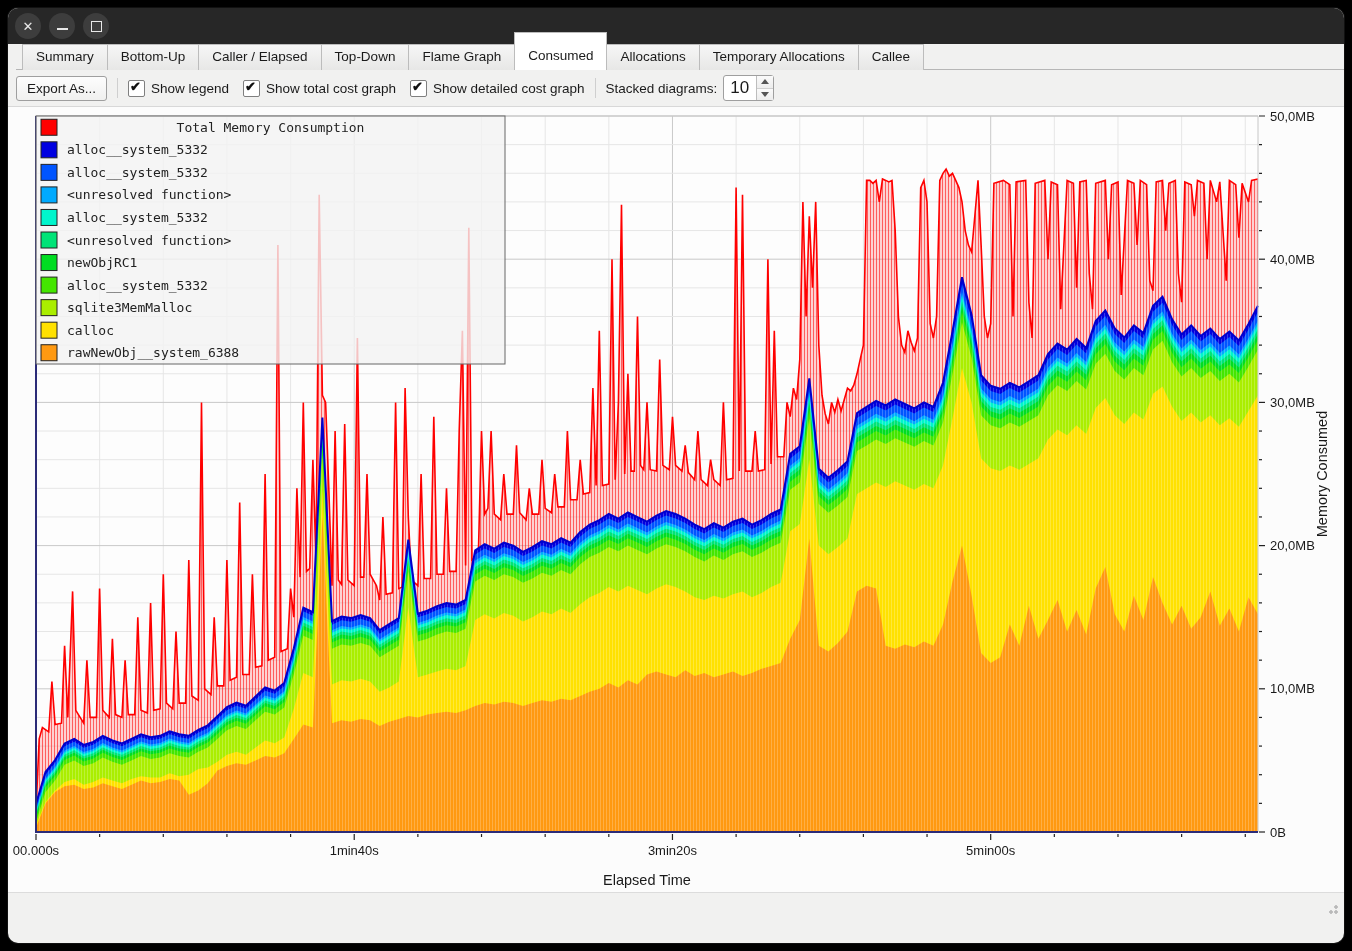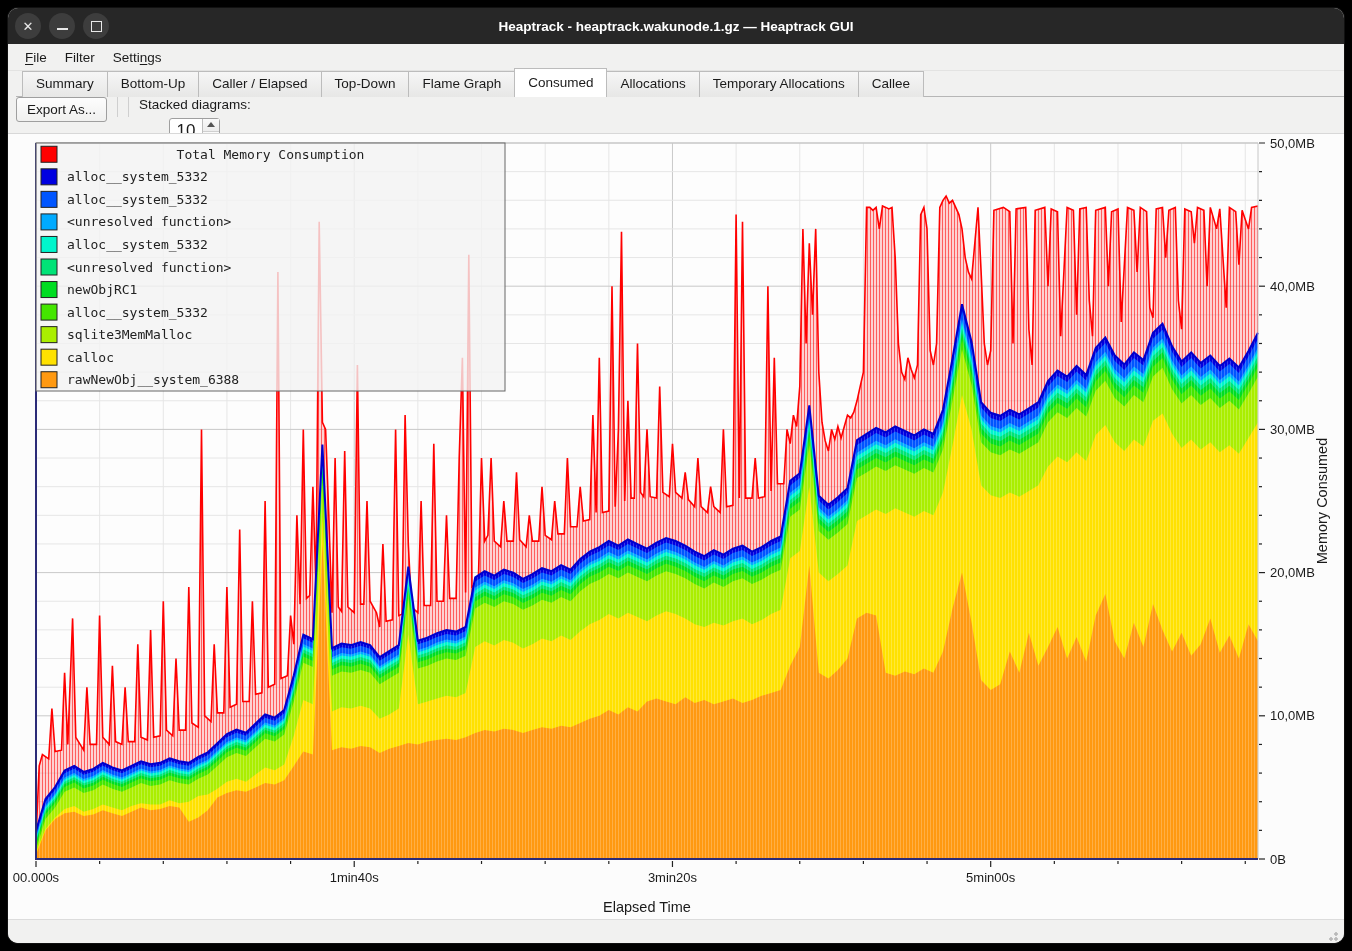--- a/index.html
+++ b/index.html
@@ -13,29 +13,29 @@
   .wbtn .dash{width:11px;height:0;border-top:2px solid #e8e8e8;margin-top:6px;}
   .title{position:absolute;left:0;right:0;text-align:center;color:#fff;font-weight:bold;font-size:13.5px;pointer-events:none;}
   
   .menubar{height:26px;background:#f1f1f0;display:flex;align-items:center;padding-left:8px;border-bottom:1px solid #e3e3e2;}
   .menuitem{padding:3px 9px;font-size:13.5px;color:#1a1a1a;}
   .menuitem u{text-underline-offset:2px;}
   
   .tabbar{height:26px;background:#f1f1f0;display:flex;align-items:flex-end;padding-left:6px;position:relative;margin-left:8px;}
   .tabbar::after{content:"";position:absolute;left:0;right:0;bottom:0;height:1px;background:#b6b6b6;}
   .tab{font-size:13.5px;color:#1a1a1a;padding:4px 13px 5px 13px;background:linear-gradient(#f6f6f6,#e7e7e6);border:1px solid #bcbcbc;border-bottom:none;margin-right:-1px;height:16px;z-index:1;}
-  .tab.active{background:#fff;padding-top:6px;height:17px;z-index:3;position:relative;}
-  
-  .toolbar{height:36px;background:#f1f1f0;display:flex;align-items:flex-start;padding-left:8px;gap:10px;}
+  .tab.active{background:#fff;padding-top:15px;height:17px;z-index:3;position:relative;}
+  
+  .toolbar{height:36px;background:#f1f1f0;display:flex;align-items:center;padding-left:8px;gap:10px;}
   .btn{font-size:13.5px;color:#1a1a1a;background:linear-gradient(#fdfdfd,#f0f0ef);border:1px solid #9f9f9f;border-radius:3px;padding:4px 10px;}
   .tsep{width:1px;height:20px;background:#cfcfcf;}
   .chk{display:flex;align-items:center;gap:6px;font-size:13.5px;color:#1a1a1a;}
   .chk .box{width:15px;height:15px;background:#fff;border:1px solid #7f7f7f;border-radius:2px;position:relative;}
   .chk .box::after{content:"✔";position:absolute;left:1px;top:-2px;font-size:13px;color:#111;font-weight:bold;}
-  .spingroup{display:flex;align-items:center;gap:6px;font-size:13.5px;color:#1a1a1a;flex-direction:column;}
+  .spingroup{display:flex;align-items:center;gap:6px;font-size:13.5px;color:#1a1a1a;}
   .spinbox{display:flex;border:1px solid #9f9f9f;border-radius:3px;background:#fff;height:24px;}
   .spinval{width:26px;display:flex;align-items:center;padding-left:6px;font-size:17px;}
   .spinbtns{display:flex;flex-direction:column;border-left:1px solid #bdbdbd;}
   .spb{width:16px;height:12px;background:linear-gradient(#fafafa,#ededed);display:flex;align-items:center;justify-content:center;}
   .spb.up{border-bottom:1px solid #cfcfcf;}
   .tri-up{width:0;height:0;border-left:4px solid transparent;border-right:4px solid transparent;border-bottom:5px solid #555;}
   .tri-dn{width:0;height:0;border-left:4px solid transparent;border-right:4px solid transparent;border-top:5px solid #555;}
   
   .chartpanel{height:785px;background:#fcfcfc;position:relative;border-top:1px solid #d8d8d8;}
   .bottomstrip{height:26px;background:#f1f1f0;border-top:1px solid #dcdcdc;position:relative;}
@@ -55,44 +55,52 @@
         <div class="wbtn">
             <span>✕</span>
           </div>
         <div class="wbtn">
             <span class="dash"></span>
           </div>
         <div class="wbtn">
             <span class="sq"></span>
           </div>
       </div>
-      <div class="title">Heaptrack - heaptrack.wakunode.1.gz — Heaptrack GUI</div>
-    </div>
-
-    <div class="menubar">
-        <div class="menuitem"><u>F</u>ile</div>
-        <div class="menuitem">Filter</div>
-        <div class="menuitem">Setti<u>n</u>gs</div>
-      </div>
+    </div>
+
 
     <div class="tabbar">
         <div class="tab">Summary</div>
         <div class="tab">Bottom-Up</div>
         <div class="tab">Caller / Elapsed</div>
         <div class="tab">Top-Down</div>
         <div class="tab">Flame Graph</div>
         <div class="tab active">Consumed</div>
         <div class="tab">Allocations</div>
         <div class="tab">Temporary Allocations</div>
         <div class="tab">Callee</div>
       </div>
 
     <div class="toolbar">
       <button class="btn">Export As...</button>
       <div class="tsep"></div>
+      <span id="chk-slot" style="display: flex; gap: 14px; align-items: center;">
+          <label class="chk">
+            <span class="box"></span>
+            <span>Show legend</span>
+          </label>
+          <label class="chk">
+            <span class="box"></span>
+            <span>Show total cost graph</span>
+          </label>
+          <label class="chk">
+            <span class="box"></span>
+            <span>Show detailed cost graph</span>
+          </label>
+        </span>
       <div class="tsep"></div>
       <div class="spingroup">
         <span>Stacked diagrams:</span>
         <div class="spinbox">
           <div class="spinval">10</div>
           <div class="spinbtns">
             <div class="spb up">
                 <div class="tri-up"></div>
               </div>
             <div class="spb">

